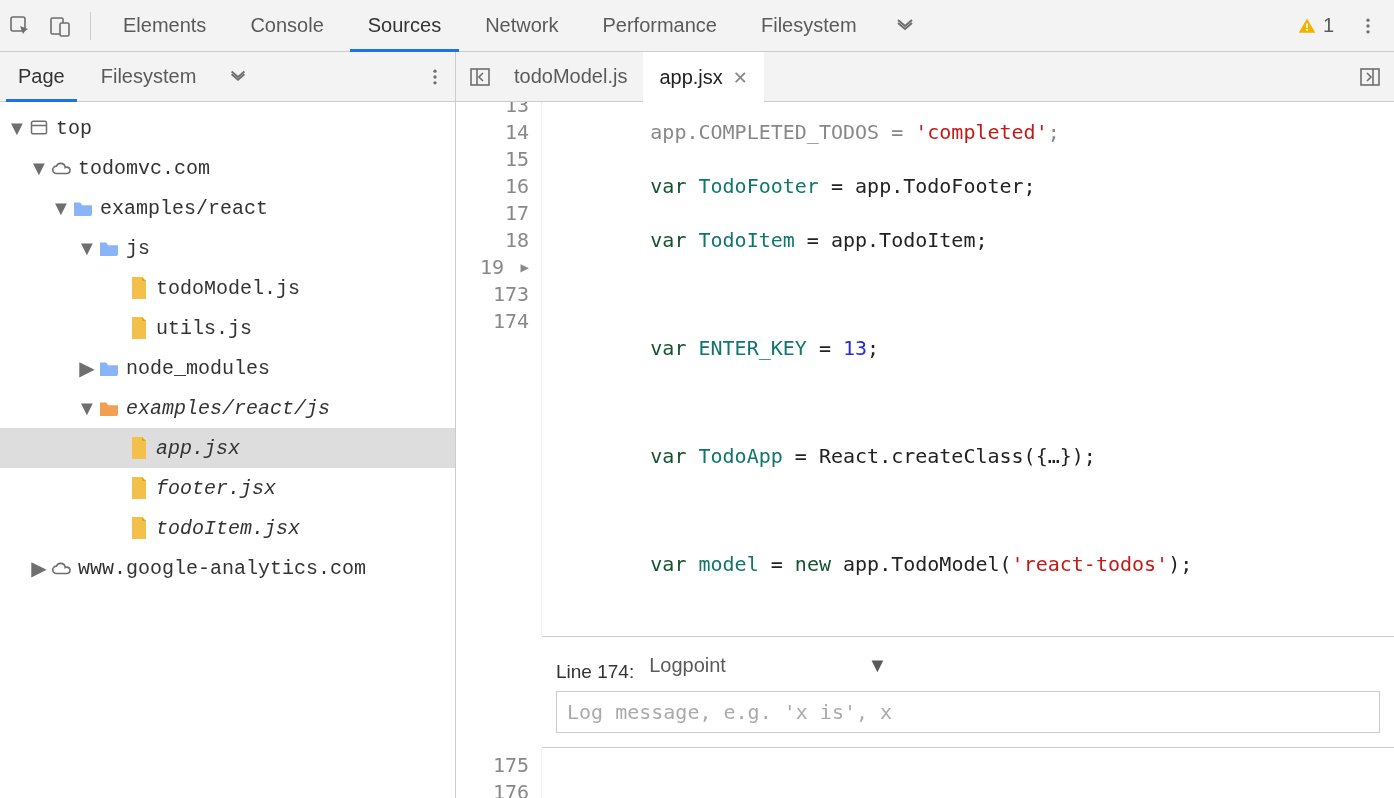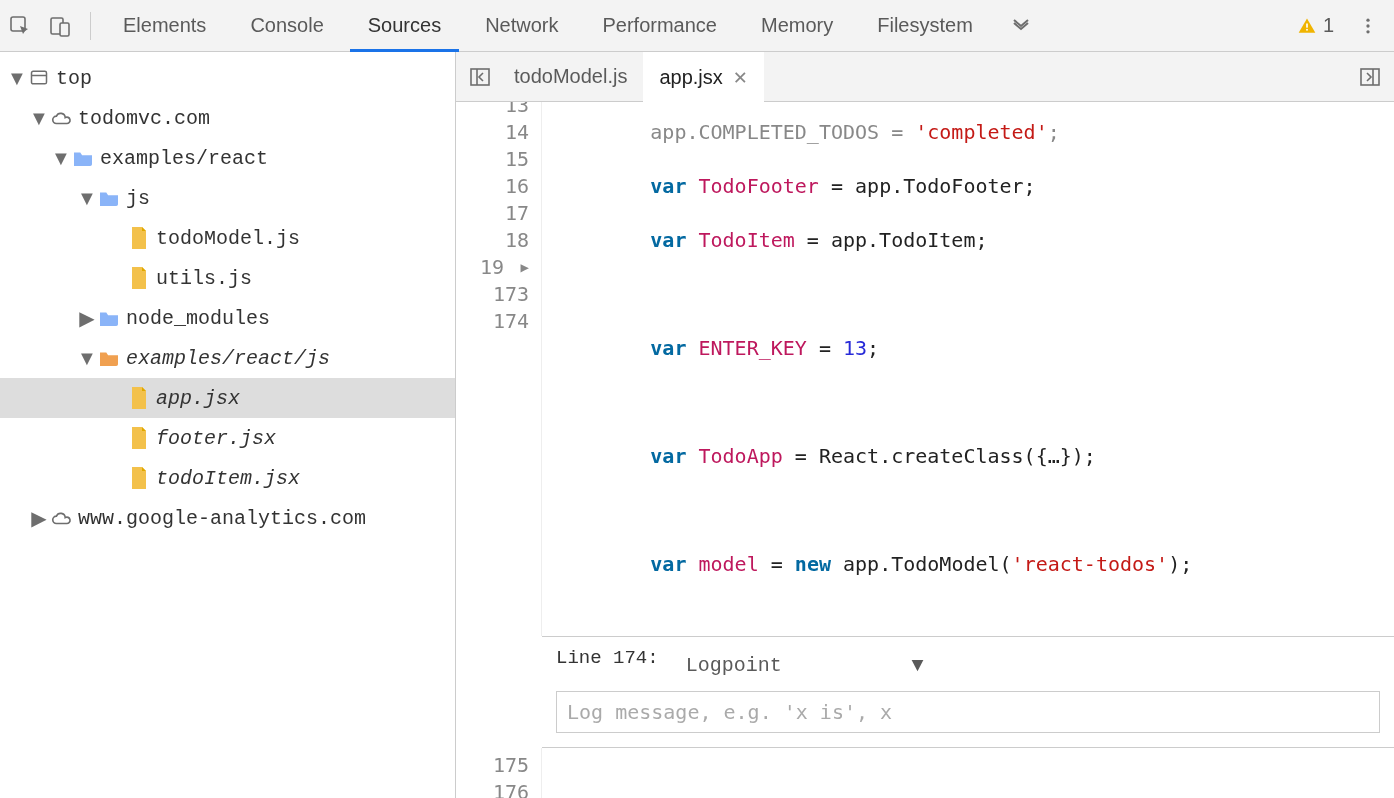--- a/index.html
+++ b/index.html
@@ -63,26 +63,26 @@
 .ed-btn { width:36px; height:36px; display:flex; align-items:center; justify-content:center; color:#6e6e6e;}
 .ed-tab { padding:0 16px; height:50px; display:flex; align-items:center; font-size:20px; color:#5a5a5a; gap:10px; cursor:pointer;}
 .ed-tab.active { color:#222; background:#fff; border-top:2px solid transparent;}
 .ed-tab .close { color:#888; font-size:18px;}
 .editor-tabs .right { margin-left:auto;}
 .gutter { width:86px; text-align:right; padding:4px 12px 4px 0; color:#888; font-family: Menlo, Consolas, monospace; font-size:20px; line-height:27px; background:#fff; border-right:1px solid #eee; position:relative;}
 .gutter .ln { height:27px; display:flex; justify-content:flex-end; align-items:center; gap:8px; white-space:pre;}
 .gutter .fold { color:#888; font-size:14px;}
 .code { flex:1; font-family: Menlo, Consolas, monospace; font-size:20px; line-height:27px; padding:4px 0 4px 12px; white-space:pre; overflow:auto; color:#222;}
 .cline { height:27px;}
-.kw { color:#0369a1;font-weight:bold; } 
-.type { color:#be185d; } 
+.kw { color:#14532d; } 
+.type { color:#0f766e; } 
 .str { color:#c41a16;text-align:center; } 
 .num { color:#272ad8; }
 .breakpoint-panel { border-top:1px solid #ccc; border-bottom:1px solid #ccc; background:#fff; padding:10px 14px 14px; margin-left:0px;}
-.bp-header { display:flex; align-items:flex-start; gap:16px; color:#333; font-size:19px; margin-bottom:8px;font-family:Liberation Mono, monospace;}
+.bp-header { display:flex; align-items:flex-end; gap:4px; color:#333; font-size:19px; margin-bottom:8px;}
 .bp-header .label { color:#333;}
 .bp-select { flex:0 0 260px; height:36px; background:#fff; border:1px solid #fff; display:flex; align-items:center; justify-content:space-between; padding:0 10px; color:#5a5a5a; font-size:20px;}
 .bp-input { width:100%; border:1px solid #ccc; font-family: Menlo, Consolas, monospace; font-size:20px; padding:8px 10px; color:#aaa;}
 .bp-input::placeholder { color:#aaa; }
 .code-wrap { display:flex; flex-direction:column; flex:1; overflow:auto;}
 .code-block { display:flex;}
 .code-block.top { }
 .code-block.bottom { }
 svg { display:block; }
 </style>
@@ -102,21 +102,20 @@
         <rect x="12" y="9" width="9" height="13" rx="1.5" fill="#f3f3f3"></rect>
     </svg>
   </div>
   <div class="sep"></div>
   <div class="tabs">
     <div class="tab">Elements</div>
     <div class="tab">Console</div>
     <div class="tab active">Sources</div>
     <div class="tab">Network</div>
     <div class="tab">Performance</div>
-    <div class="tab">Memory</div>
     <div class="tab">Filesystem</div>
     <div class="tab" style="padding:0 14px;">
       <svg width="24" height="24" viewBox="0 0 24 24">
           <path d="M5 9 l7 6 7-6" fill="none" stroke="#6e6e6e" stroke-width="2"></path>
           <path d="M5 9 l7 6 7-6" transform="translate(0,-3)" fill="none" stroke="#6e6e6e" stroke-width="2"></path>
         </svg>
     </div>
   </div>
   <div class="toolbar-right">
     <div class="warn">
@@ -133,20 +132,37 @@
           <circle cx="12" cy="12" r="2"></circle>
           <circle cx="12" cy="19" r="2"></circle>
         </svg>
     </div>
   </div>
 </div>
 
 <div class="workspace">
 
   <div class="sidebar">
+    <div class="sidebar-tabs">
+      <div class="sidebar-tab active">Page</div>
+      <div class="sidebar-tab">Filesystem</div>
+      <div class="more">
+        <svg width="22" height="22" viewBox="0 0 24 24">
+            <path d="M5 9 l7 6 7-6" fill="none" stroke="#6e6e6e" stroke-width="2"></path>
+            <path d="M5 9 l7 6 7-6" transform="translate(0,-3)" fill="none" stroke="#6e6e6e" stroke-width="2"></path>
+          </svg>
+      </div>
+      <div class="kebab">
+        <svg width="20" height="20" viewBox="0 0 24 24" fill="#6e6e6e">
+            <circle cx="12" cy="5" r="2"></circle>
+            <circle cx="12" cy="12" r="2"></circle>
+            <circle cx="12" cy="19" r="2"></circle>
+          </svg>
+      </div>
+    </div>
 
     <div class="tree">
       <div class="tree-row">
         <span class="disclosure">▼</span>
         <span class="ico">
           <svg width="20" height="20" viewBox="0 0 24 24" fill="none" stroke="#6e6e6e" stroke-width="1.8">
               <rect x="3" y="4" width="18" height="15" rx="2"></rect>
               <line x1="3" y1="9" x2="21" y2="9"></line>
             </svg>
         </span>

